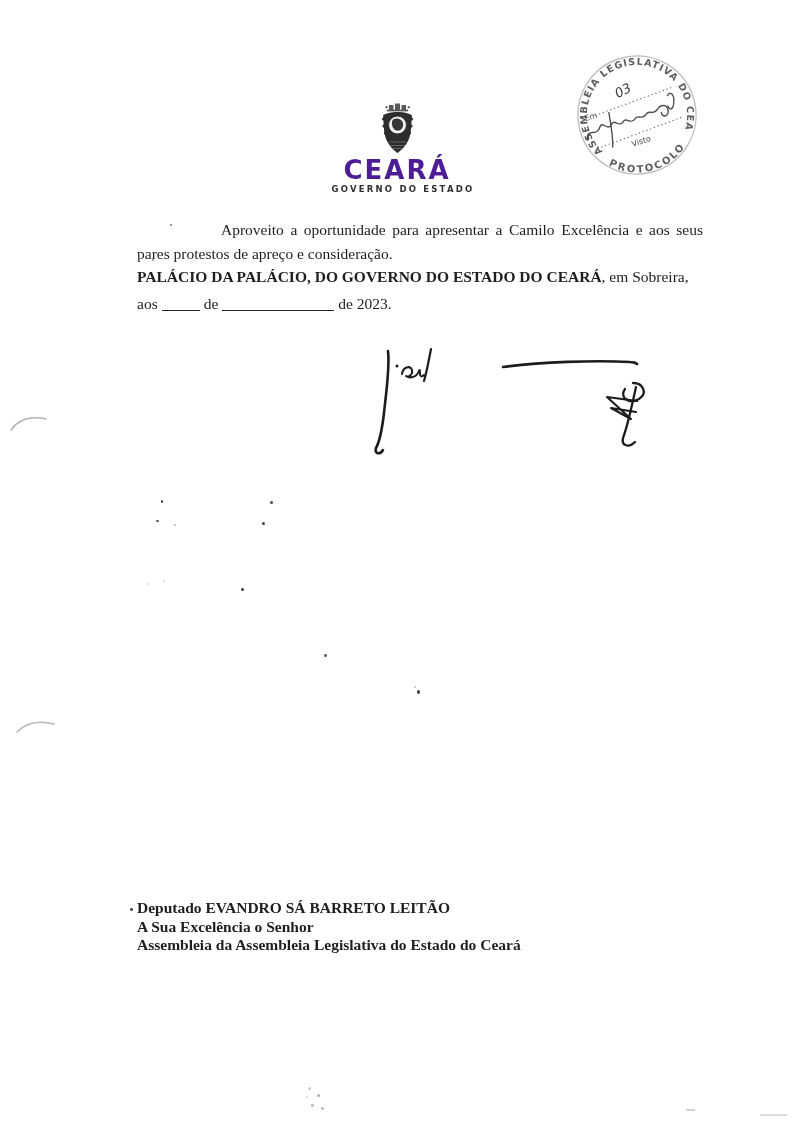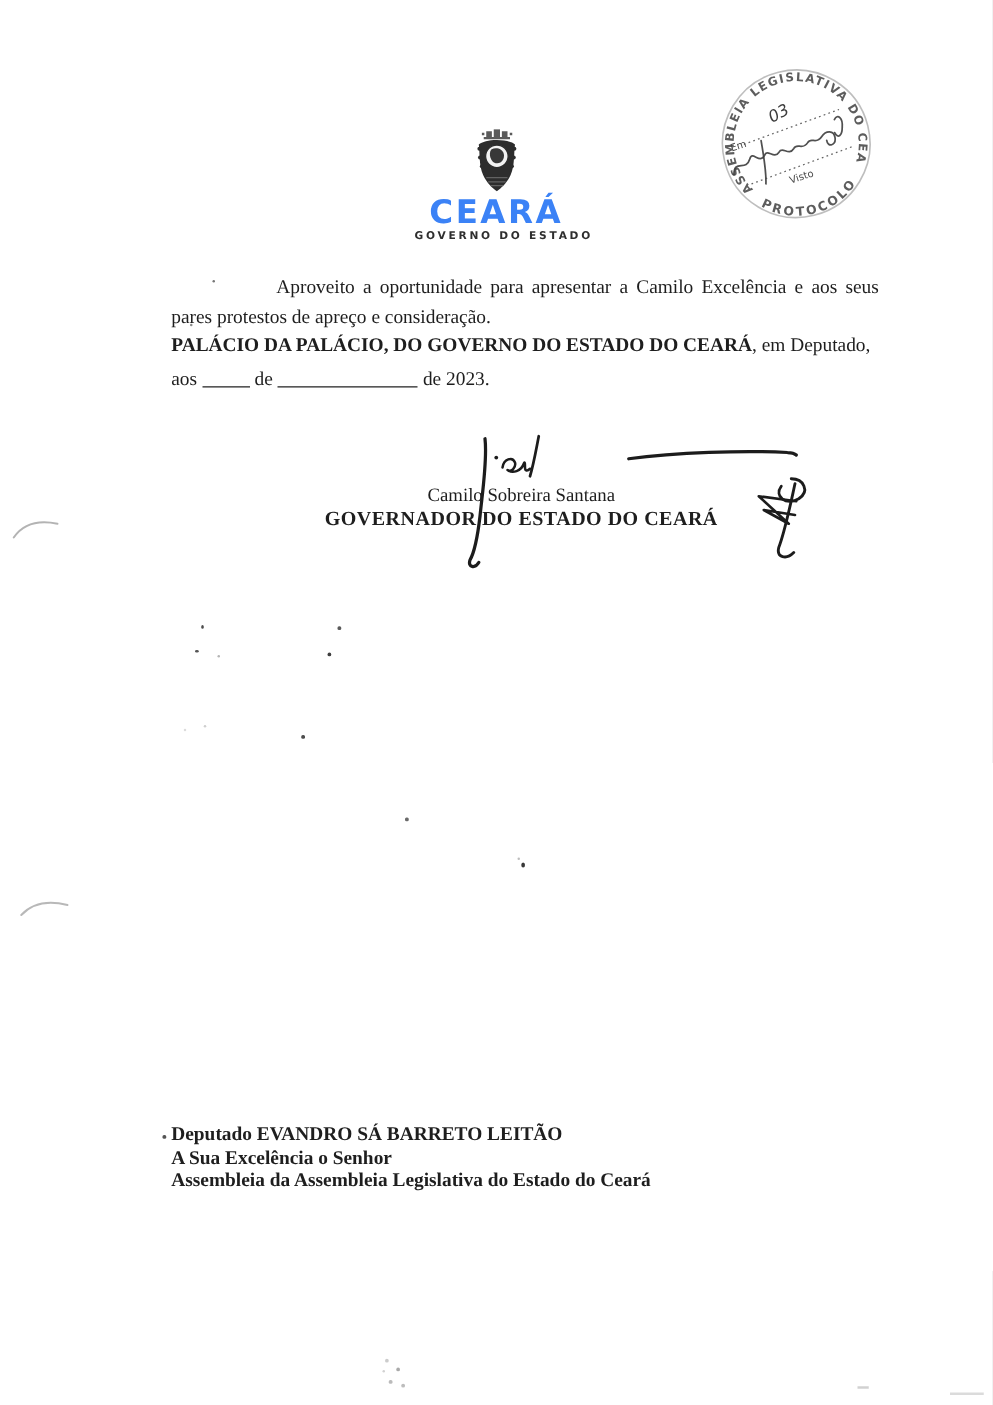--- a/index.html
+++ b/index.html
@@ -11,21 +11,21 @@
     color:#1e1e1e;
     overflow:hidden;
     margin:0 auto;
   }
   
   .logo{position:absolute;left:0;top:102px;width:794px;text-align:center;}
   .logo-arms{display:block;margin:0 auto;}
   .logo-word{
     font-family:"DejaVu Sans", sans-serif;
     font-weight:800;font-size:26px;letter-spacing:2px;
-    color:#3b82f6;line-height:24px;margin-top:2px;
+    color:#4c1d95;line-height:24px;margin-top:2px;
   }
   .logo-sub{
     font-family:"DejaVu Sans", sans-serif;
     font-weight:700;font-size:8.5px;letter-spacing:2.2px;
     color:#2e2e2e;margin-top:2px;padding-left:12px;
   }
   
   .stamp{position:absolute;left:566px;top:44px;width:142px;height:142px;}
   .stamp-ring{fill:none;stroke:#6e6e6e;stroke-width:1.3;opacity:.45;}
   .stamp-arc{font-family:"DejaVu Sans", sans-serif;font-size:9.6px;font-weight:700;letter-spacing:1.1px;fill:#474747;opacity:.88;}
@@ -115,41 +115,37 @@
       <path fill="#383838" d="M 19 17.5 C 23 15.5 28 17 29 21 C 30 25 27 29.5 22.5 28.5 C 18.5 27.5 16.5 21 19 17.5 Z"></path>
       <path d="M 15 40 H 32 M 16.5 43.5 H 30.5 M 18.5 46.5 H 28.5" stroke="#6f6f6f" stroke-width="1" opacity=".8" fill="none"></path>
     </svg>
     <div class="logo-word">CEARÁ</div>
     <div class="logo-sub">GOVERNO DO ESTADO</div>
   </div>
 
   <div class="para">Aproveito a oportunidade para apresentar a Camilo Excelência e aos seus pares protestos de apreço e consideração.</div>
 
   <div class="place-block">
-    <div><span class="bold">PALÁCIO DA PALÁCIO, DO GOVERNO DO ESTADO DO CEARÁ</span><span>, em Deputado,</span></div>
+    <div><span class="bold">PALÁCIO DA PALÁCIO, DO GOVERNO DO ESTADO DO CEARÁ</span><span>, em Sobreira,</span></div>
     <div>
       <span>aos</span><span class="blank blank1"></span><span>de</span><span class="blank blank2"></span><span>de 2023.</span>
     </div>
   </div>
 
   <svg class="sig-overlay" viewBox="0 0 350 125">
     <path class="pen" stroke-width="2.6" d="M 58 13 C 60 30 56 55 54 75 C 52 92 50 103 46 110 C 44 116 50 117 53 112"></path>
     <circle cx="67" cy="28" r="1.5" fill="#1c1c1c"></circle>
     <path class="pen" stroke-width="2" d="M 72 36 C 73 29 80 27 82 32 C 83 36 79 40 76 38 C 80 41 87 39 89 33 C 90 30 90 34 90 36 C 90 39 92 39 94 37"></path>
     <path class="pen" stroke-width="2.2" d="M 101 11 C 99 21 97 33 94 43"></path>
     <path class="pen" stroke-width="2.6" d="M 173 29 C 210 24 265 22 300 24 C 304 24 306 25 307 26"></path>
     <path class="pen" stroke-width="2.3" d="M 303 45 C 313 45 318 55 309 61 C 299 67 289 59 295 51"></path>
     <path class="pen" stroke-width="2.3" d="M 306 49 C 302 67 298 87 293 100 C 291 108 299 110 305 104"></path>
     <path class="pen" stroke-width="2.1" d="M 307 63 L 277 59 L 301 81 L 281 70 L 306 74"></path>
   </svg>
 
-  <div class="sig-block">
-    <div class="sig-name">Camilo Sobreira Santana</div>
-    <div class="sig-title">GOVERNADOR DO ESTADO DO CEARÁ</div>
-  </div>
 
   <div class="recipient">
     <div>Deputado EVANDRO SÁ BARRETO LEITÃO</div>
     <div>A Sua Excelência o Senhor</div>
     <div>Assembleia da Assembleia Legislativa do Estado do Ceará</div>
   </div>
 
   <svg class="artifact-curve" style="left:8px;top:406px;" width="44" height="34" viewBox="0 0 44 34">
     <path d="M 3 24 Q 14 8 38 13" fill="none" stroke="#9a9a9a" stroke-width="1.6" stroke-linecap="round" opacity=".75"></path>
   </svg>

